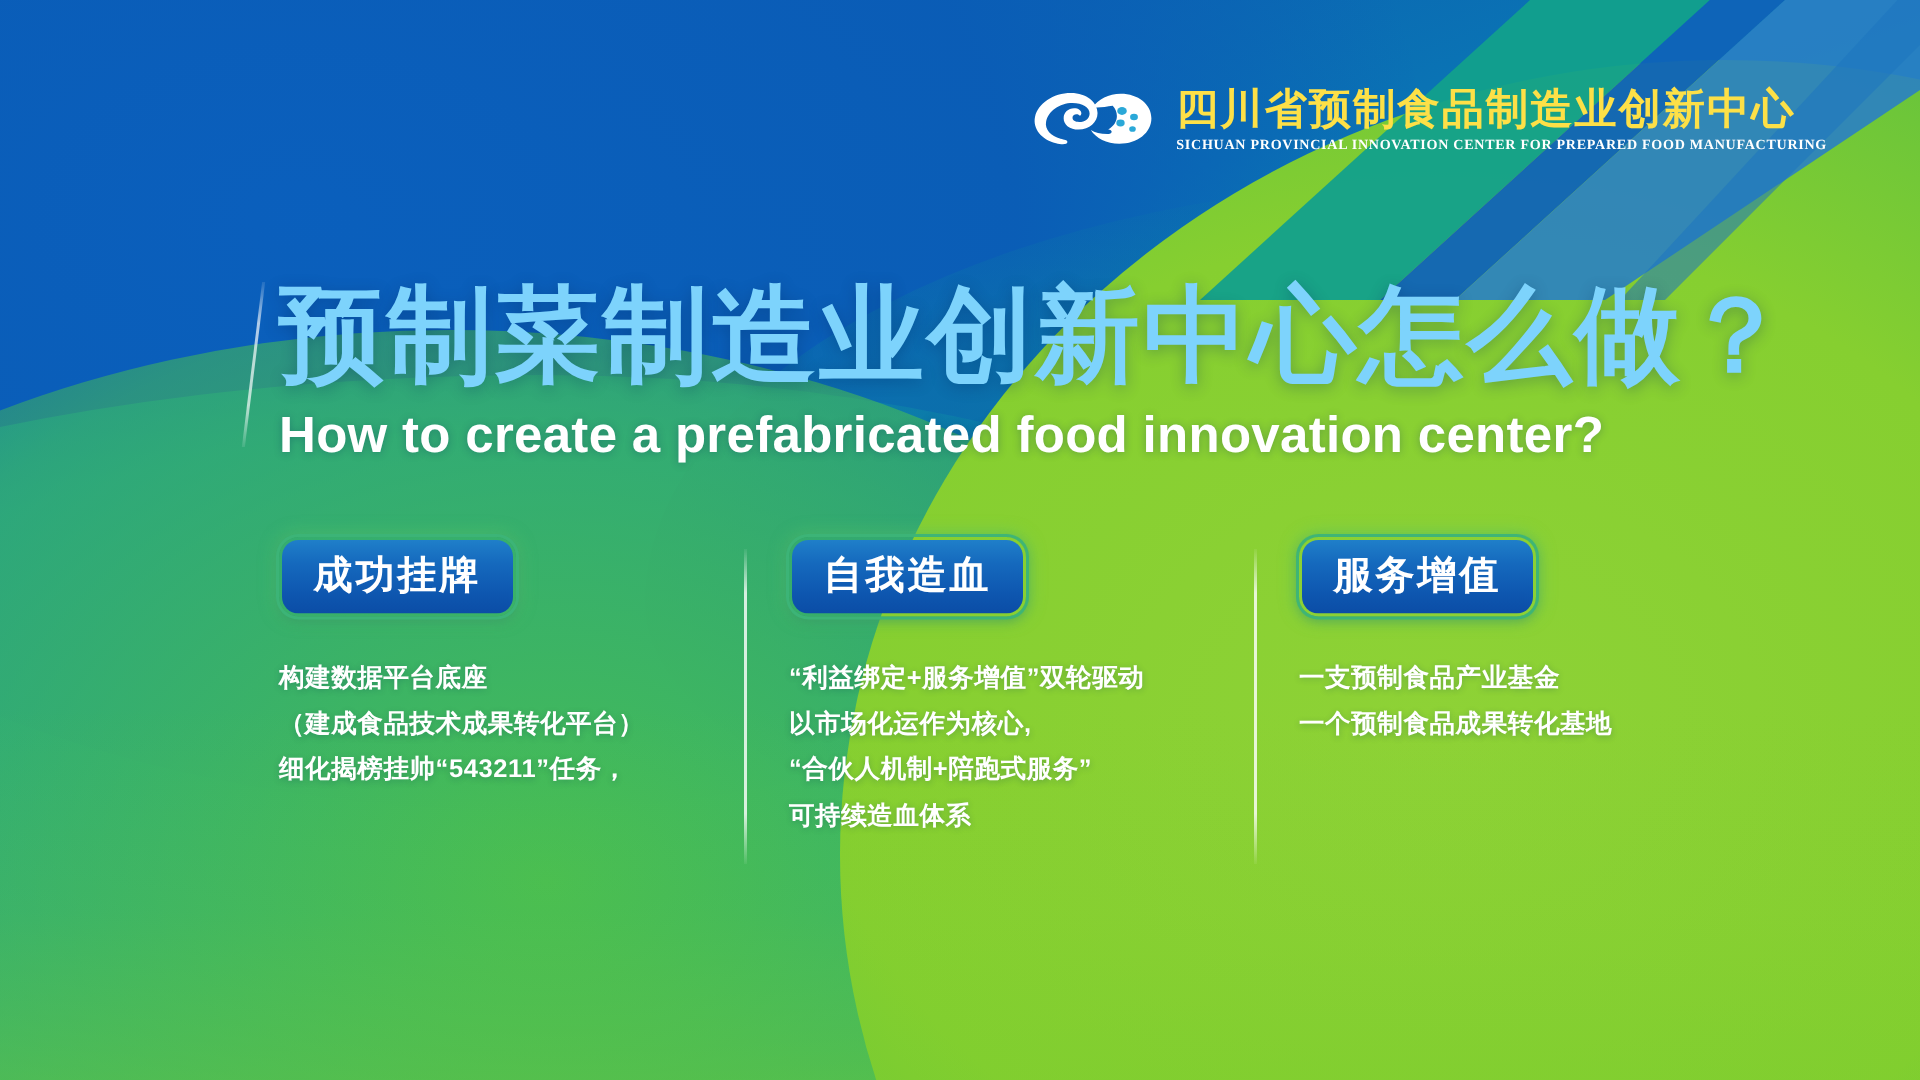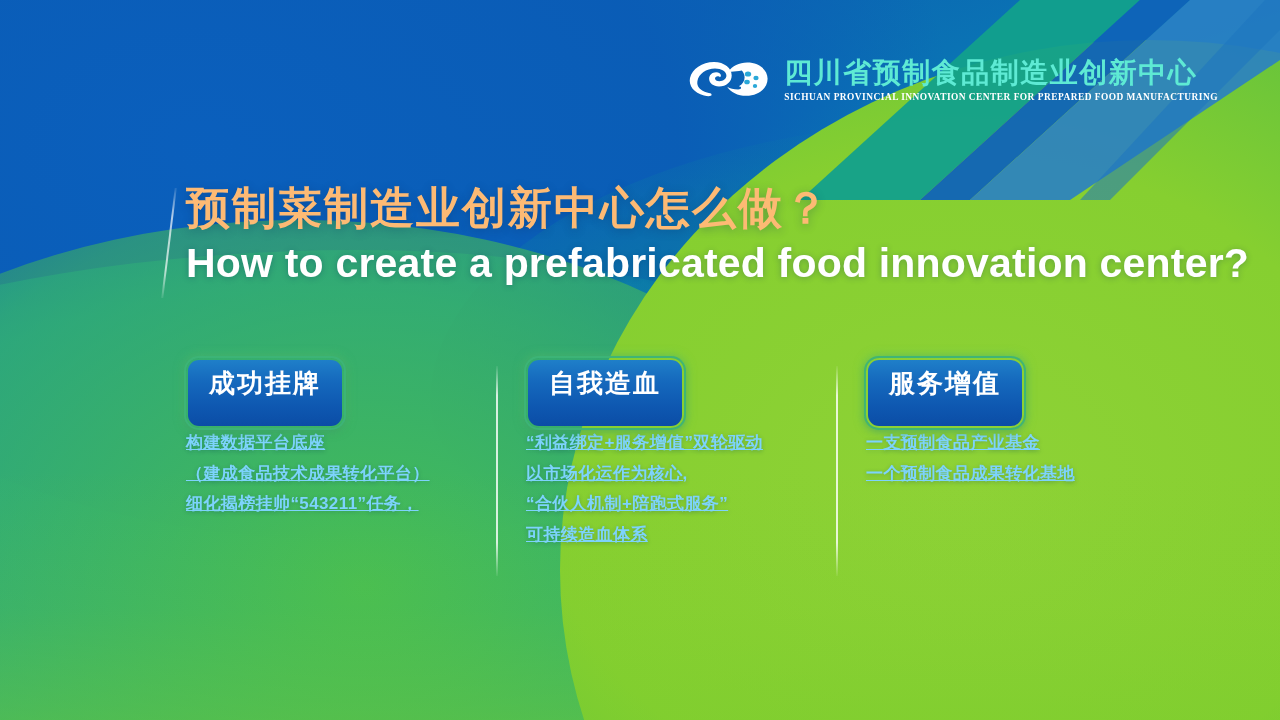--- a/index.html
+++ b/index.html
@@ -102,21 +102,21 @@
 
   
   .logo-block {
     position:absolute;
     right:62px; top:52px;
     display:flex; align-items:center; gap:14px;
   }
   .logo-mark { width:86px; height:56px; flex:none; }
   .logo-text { display:flex; flex-direction:column; justify-content:center; }
   .logo-cn {
-    color:#5eead4;
+    color:#fde047;
     font-size:28px;
     font-weight:bold;
     letter-spacing:1.5px;
     line-height:1.05;
     white-space:nowrap;
   }
   .logo-en {
     color:#ffffff;
     font-size:9.4px;
     font-weight:bold;
@@ -129,78 +129,77 @@
   
   .title-rule {
     position:absolute;
     left:168px; top:188px;
     width:2px; height:110px;
     background:linear-gradient(to bottom, rgba(255,255,255,.10), rgba(255,255,255,.68) 25%, rgba(255,255,255,.68) 75%, rgba(255,255,255,.10));
     transform:skewX(-7deg);
   }
   .title-wrap { position:absolute; left:186px; top:182px; }
   .title-cn {
-    color:#fdba74;
-    font-size:44px;
+    color:#7dd3fc;
+    font-size:70px;
     font-weight:bold;
     letter-spacing:2px;
     line-height:1.18;
     white-space:nowrap;
     text-shadow:0 2px 10px rgba(0,40,90,.30);
   }
   .title-en {
     color:#ffffff;
-    font-size:41px;
+    font-size:34px;
     font-weight:bold;
     letter-spacing:.2px;
     margin-top:6px;
     white-space:nowrap;
     text-shadow:0 1px 6px rgba(0,40,90,.28);
-    text-align:right;
   }
 
   
   .cols {
     position:absolute;
     left:0; top:358px;
     width:1280px; height:230px;
   }
   .col { position:absolute; top:0; }
   .col-1 { left:186px; width:300px; }
   .col-2 { left:526px; width:300px; }
   .col-3 { left:866px; width:300px; }
 
   .badge {
     display:inline-block;
     position:relative;
-    padding:9px 21px 28px;
+    padding:9px 21px 11px;
     border-radius:13px;
     background:linear-gradient(to bottom, #1f7fc9 0%, #1569bd 32%, #0e57b0 72%, #0b4da6 100%);
     border:2px solid transparent;
     background-clip:padding-box;
     box-shadow:
       0 0 0 2px rgba(60,180,120,.95),
       0 0 10px 3px rgba(90,200,110,.55),
       0 2px 8px rgba(0,50,90,.35);
     color:#ffffff;
     font-size:26px;
     font-weight:bold;
     letter-spacing:2px;
     line-height:1.1;
     white-space:nowrap;
   }
 
   .col-body {
-    color:#7dd3fc;
+    margin-top:26px;
+    color:#ffffff;
     font-size:17px;
     font-weight:bold;
     line-height:1.82;
     letter-spacing:.4px;
     text-shadow:0 1px 4px rgba(0,60,80,.28);
-    text-decoration:underline;
   }
   .col-body div { white-space:nowrap; }
 
   .col-divider {
     position:absolute;
     top:8px;
     width:1.5px; height:210px;
     background:linear-gradient(to bottom, rgba(255,255,255,.06), rgba(255,255,255,.80) 14%, rgba(255,255,255,.80) 84%, rgba(255,255,255,.06));
   }
   .divider-1 { left:496px; }

